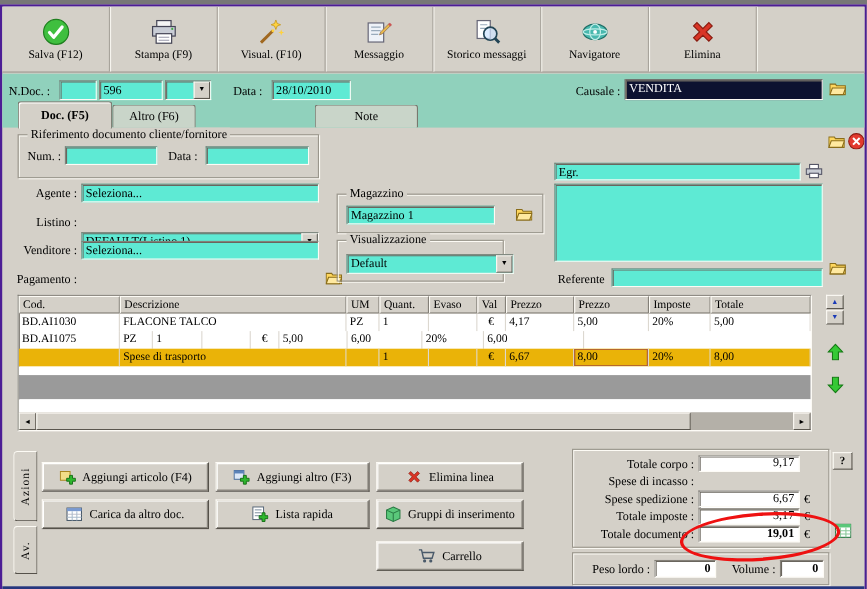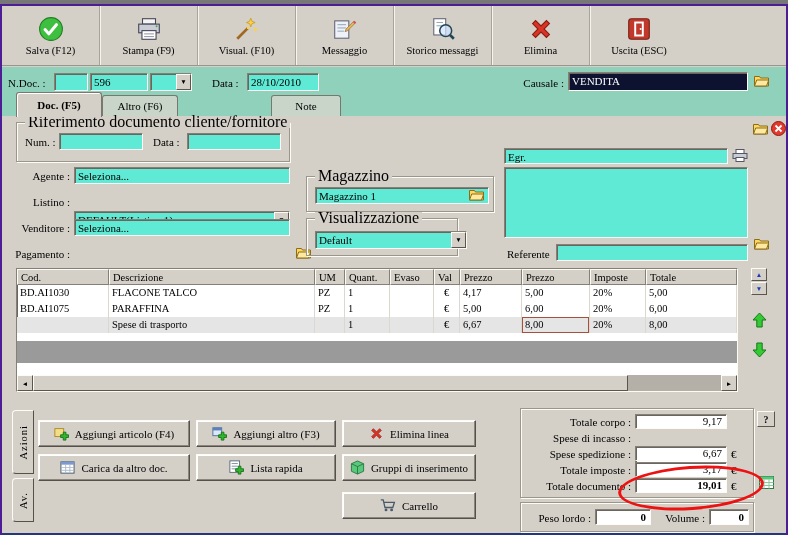--- a/index.html
+++ b/index.html
@@ -24,32 +24,32 @@
   .dark { background:#0d1230; color:#fff; }
   .combo { padding-right:17px; position:relative; }
   .arrowbtn { position:absolute; right:0; top:0; bottom:0; width:15px; background:#d4d0c8;
               border:1px solid; border-color:#fdfbf5 #5a564e #5a564e #fdfbf5;
               font-size:6.5px; display:flex; align-items:center; justify-content:center; cursor:pointer; }
   .tab { position:absolute; top:89px; height:21px; background:#c9d5c9; border:1px solid #78786e; border-bottom:none;
          border-radius:3px 3px 0 0; display:flex; align-items:center; justify-content:center; cursor:pointer; }
   .tab.active { top:86px; height:25px; background:#d4d0c8; font-weight:bold; z-index:3; box-shadow:inset 1px 1px 0 #fff; }
   
   .groupbox { border:1px solid #9a968c; box-shadow:inset 1px 1px 0 #fdfbf5, 1px 1px 0 #fdfbf5; }
-  .legend { position:absolute; top:-7px; left:8px; background:#d4d0c8; padding:0 3px; line-height:12px; font-size:16px; white-space:nowrap; }
+  .legend { position:absolute; top:-7px; left:8px; background:#d4d0c8; padding:0 3px; line-height:12px; font-size:11px; white-space:nowrap; }
   .rlabel { text-align:right; white-space:nowrap; }
   
   .grid { left:14px; top:262px; width:722px; height:124px; background:#fff;
           border:1px solid; border-color:#848078 #fdfbf5 #fdfbf5 #848078; box-shadow:inset 1px 1px 0 #6a665e; overflow:hidden; }
   .grow { display:flex; height:16px; }
   .gcell { height:16px; line-height:15px; padding:0 3px; overflow:hidden; white-space:nowrap; border-right:1px solid #dcd8d0; font-size:10.5px; }
   .ghead .gcell { background:#d4d0c8; border:1px solid; border-color:#fdfbf5 #848078 #848078 #fdfbf5; }
   .w0{width:92px}.w1{width:206px}.w2{width:30px}.w3{width:45px}.w4{width:44px}
   .w5{width:26px}.w6{width:62px}.w7{width:68px}.w8{width:56px}.w9{width:91px}
   .ar{text-align:left}.ac{text-align:center}
-  .sel .gcell { background:#e5e5e5; }
+  .sel .gcell { background:#eab308; }
   .cellfocus { box-shadow:inset 0 0 0 1px #a5503a; }
   .fillgray { height:22px; background:#9a9a9a; }
   .fillw1 { height:8px; background:#fff; } .fillw2 { height:12px; background:#fff; }
   .hscroll { height:16px; width:720px; background:#aaa69e; display:flex; }
   .sbtn { width:16px; height:16px; background:#d4d0c8; border:1px solid; border-color:#fdfbf5 #5a564e #5a564e #fdfbf5;
           font-size:6.5px; display:flex; align-items:center; justify-content:center; cursor:pointer; }
   .sthumb { width:595px; height:16px; background:#d4d0c8; border:1px solid; border-color:#fdfbf5 #5a564e #5a564e #fdfbf5; cursor:grab; }
   .strack { flex:1; background:#b4b0a8; }
   
   .pbtn { background:#d4d0c8; border:1px solid; border-color:#fdfbf5 #55514a #55514a #fdfbf5;
@@ -127,34 +127,35 @@
             <line x1="6" y1="9" x2="12" y2="9" stroke="#9ab"></line>
             <circle cx="14.5" cy="13.5" r="5.5" fill="#cfe4ff" fill-opacity="0.7" stroke="#224455" stroke-width="1.4"></circle>
             <line x1="18.5" y1="17.5" x2="22" y2="21" stroke="#224455" stroke-width="2.4"></line>
           </svg>
         </span>
       <span class="tlabel">Storico messaggi</span>
     </div>
     <div class="tbtn">
       <span class="ticon">
           <svg width="26" height="26" viewBox="0 0 24 24">
+            <ellipse cx="12" cy="12" rx="10" ry="6.5" fill="#49b8ae" stroke="#1f6e66"></ellipse>
+            <ellipse cx="12" cy="12" rx="10" ry="2.5" fill="none" stroke="#bfeee8"></ellipse>
+            <ellipse cx="12" cy="12" rx="4.5" ry="6.5" fill="none" stroke="#bfeee8"></ellipse>
+            <circle cx="12" cy="12" r="1.6" fill="#fff"></circle>
+          </svg>
+        </span>
+      <span class="tlabel">Navigatore</span>
+    </div>
+    <div class="tbtn">
+      <span class="ticon">
+          <svg width="26" height="26" viewBox="0 0 24 24">
             <path d="M4.2 7L7 4.2 12 9.2 17 4.2 19.8 7 14.8 12l5 5L17 19.8l-5-5-5 5L4.2 17l5-5z" fill="#d93526" stroke="#8a1c10"></path>
           </svg>
         </span>
       <span class="tlabel">Elimina</span>
-    </div>
-    <div class="tbtn" style="border-right:none;box-shadow:none">
-      <span class="ticon">
-          <svg width="26" height="26" viewBox="0 0 24 24">
-            <rect x="2.5" y="2.5" width="19" height="19" rx="2.5" fill="#c0392b" stroke="#7a1f14"></rect>
-            <rect x="8.5" y="6" width="7" height="12" fill="none" stroke="#fff" stroke-width="1.8"></rect>
-            <circle cx="13.5" cy="12" r="0.9" fill="#fff"></circle>
-          </svg>
-        </span>
-      <span class="tlabel">Uscita (ESC)</span>
     </div>
   </div>
 
   <div class="band abs"></div>
 
   <span class="abs lbl" style="left:6px;top:71px">N.Doc. :</span>
   <div class="abs sunken field" style="left:52px;top:67px;width:34px;height:18px"></div>
   <div class="abs sunken field" style="left:88px;top:67px;width:58px;height:18px">596</div>
   <div class="abs sunken field combo" style="left:148px;top:67px;width:42px;height:18px">
     <span class="arrowbtn">▼</span>
@@ -169,21 +170,21 @@
         <path d="M.5 12l2.2-6h12l-2.2 6z" fill="#ffe9a0" stroke="#8a6d1a"></path>
       </svg>
     </span>
 
   <div class="tab active" style="left:14px;width:86px">
       <span>Doc. (F5)</span>
     </div>
   <div class="tab" style="left:100px;width:76px">
       <span>Altro (F6)</span>
     </div>
-  <div class="tab" style="left:269px;width:70px">
+  <div class="tab" style="left:284px;width:94px">
       <span>Note</span>
     </div>
 
   <div class="abs groupbox" style="left:14px;top:116px;width:274px;height:40px">
     <span class="legend">Riferimento documento cliente/fornitore</span>
     <span class="abs lbl" style="left:8px;top:13px">Num. :</span>
     <div class="abs sunken field" style="left:42px;top:10px;width:84px;height:17px"></div>
     <span class="abs lbl" style="left:136px;top:13px">Data :</span>
     <div class="abs sunken field" style="left:170px;top:10px;width:94px;height:17px"></div>
   </div>
@@ -207,21 +208,21 @@
   </div>
   <span class="abs" style="left:294px;top:240px">
       <svg width="15" height="13" viewBox="0 0 15 13">
         <path d="M.5 2.5h5l1 1.5h8v8h-14z" fill="#ffd75e" stroke="#8a6d1a"></path>
         <path d="M.5 12l2.2-6h12l-2.2 6z" fill="#ffe9a0" stroke="#8a6d1a"></path>
       </svg>
     </span>
 
   <div class="abs groupbox" style="left:304px;top:170px;width:188px;height:36px">
     <span class="legend">Magazzino</span>
-    <div class="abs sunken field" style="left:8px;top:10px;width:174px;height:17px">Magazzino 1</div>
+    <div class="abs sunken field" style="left:8px;top:10px;width:135px;height:17px">Magazzino 1</div>
     <span class="abs" style="left:162px;top:11px">
         <svg width="15" height="13" viewBox="0 0 15 13">
           <path d="M.5 2.5h5l1 1.5h8v8h-14z" fill="#ffd75e" stroke="#8a6d1a"></path>
           <path d="M.5 12l2.2-6h12l-2.2 6z" fill="#ffe9a0" stroke="#8a6d1a"></path>
         </svg>
       </span>
   </div>
   <div class="abs groupbox" style="left:304px;top:212px;width:152px;height:38px">
     <span class="legend">Visualizzazione</span>
     <div class="abs sunken field combo" style="left:8px;top:12px;width:152px;height:18px">
@@ -294,21 +295,20 @@
       <div class="gcell w3 ar">1</div>
       <div class="gcell w4"></div>
       <div class="gcell w5 ac">€</div>
       <div class="gcell w6 ar">4,17</div>
       <div class="gcell w7 ar">5,00</div>
       <div class="gcell w8">20%</div>
       <div class="gcell w9 ar">5,00</div>
     </div>
     <div class="grow">
       <div class="gcell w0">BD.AI1075</div>
-      <div class="gcell w1">PARAFFINA</div>
       <div class="gcell w2">PZ</div>
       <div class="gcell w3 ar">1</div>
       <div class="gcell w4"></div>
       <div class="gcell w5 ac">€</div>
       <div class="gcell w6 ar">5,00</div>
       <div class="gcell w7 ar">6,00</div>
       <div class="gcell w8">20%</div>
       <div class="gcell w9 ar">6,00</div>
     </div>
     <div class="grow sel">

